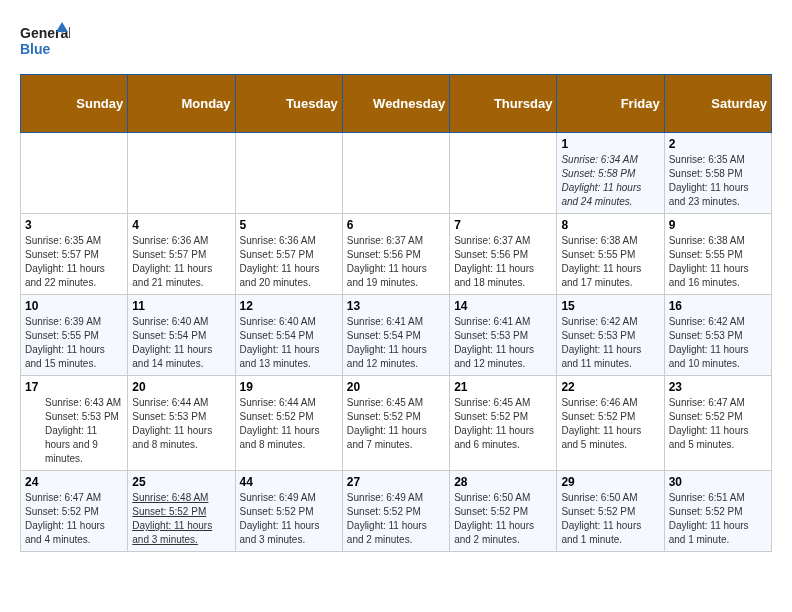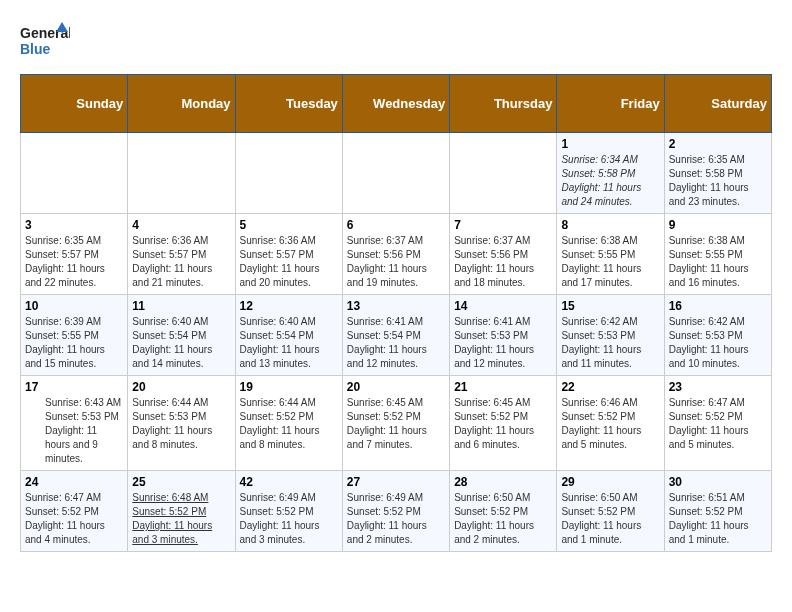--- a/index.html
+++ b/index.html
@@ -264,21 +264,21 @@
 Sunset: 5:52 PM
 Daylight: 11 hours and 4 minutes.</div>
         </td>
         <td>
           <span class="day-num">25</span>
           <div class="day-info" style="white-space: pre-line; text-decoration: underline;">Sunrise: 6:48 AM
 Sunset: 5:52 PM
 Daylight: 11 hours and 3 minutes.</div>
         </td>
         <td>
-          <span class="day-num">42</span>
+          <span class="day-num">44</span>
           <div class="day-info" style="white-space: pre-line;">Sunrise: 6:49 AM
 Sunset: 5:52 PM
 Daylight: 11 hours and 3 minutes.</div>
         </td>
         <td>
           <span class="day-num">27</span>
           <div class="day-info" style="white-space: pre-line;">Sunrise: 6:49 AM
 Sunset: 5:52 PM
 Daylight: 11 hours and 2 minutes.</div>
         </td>

